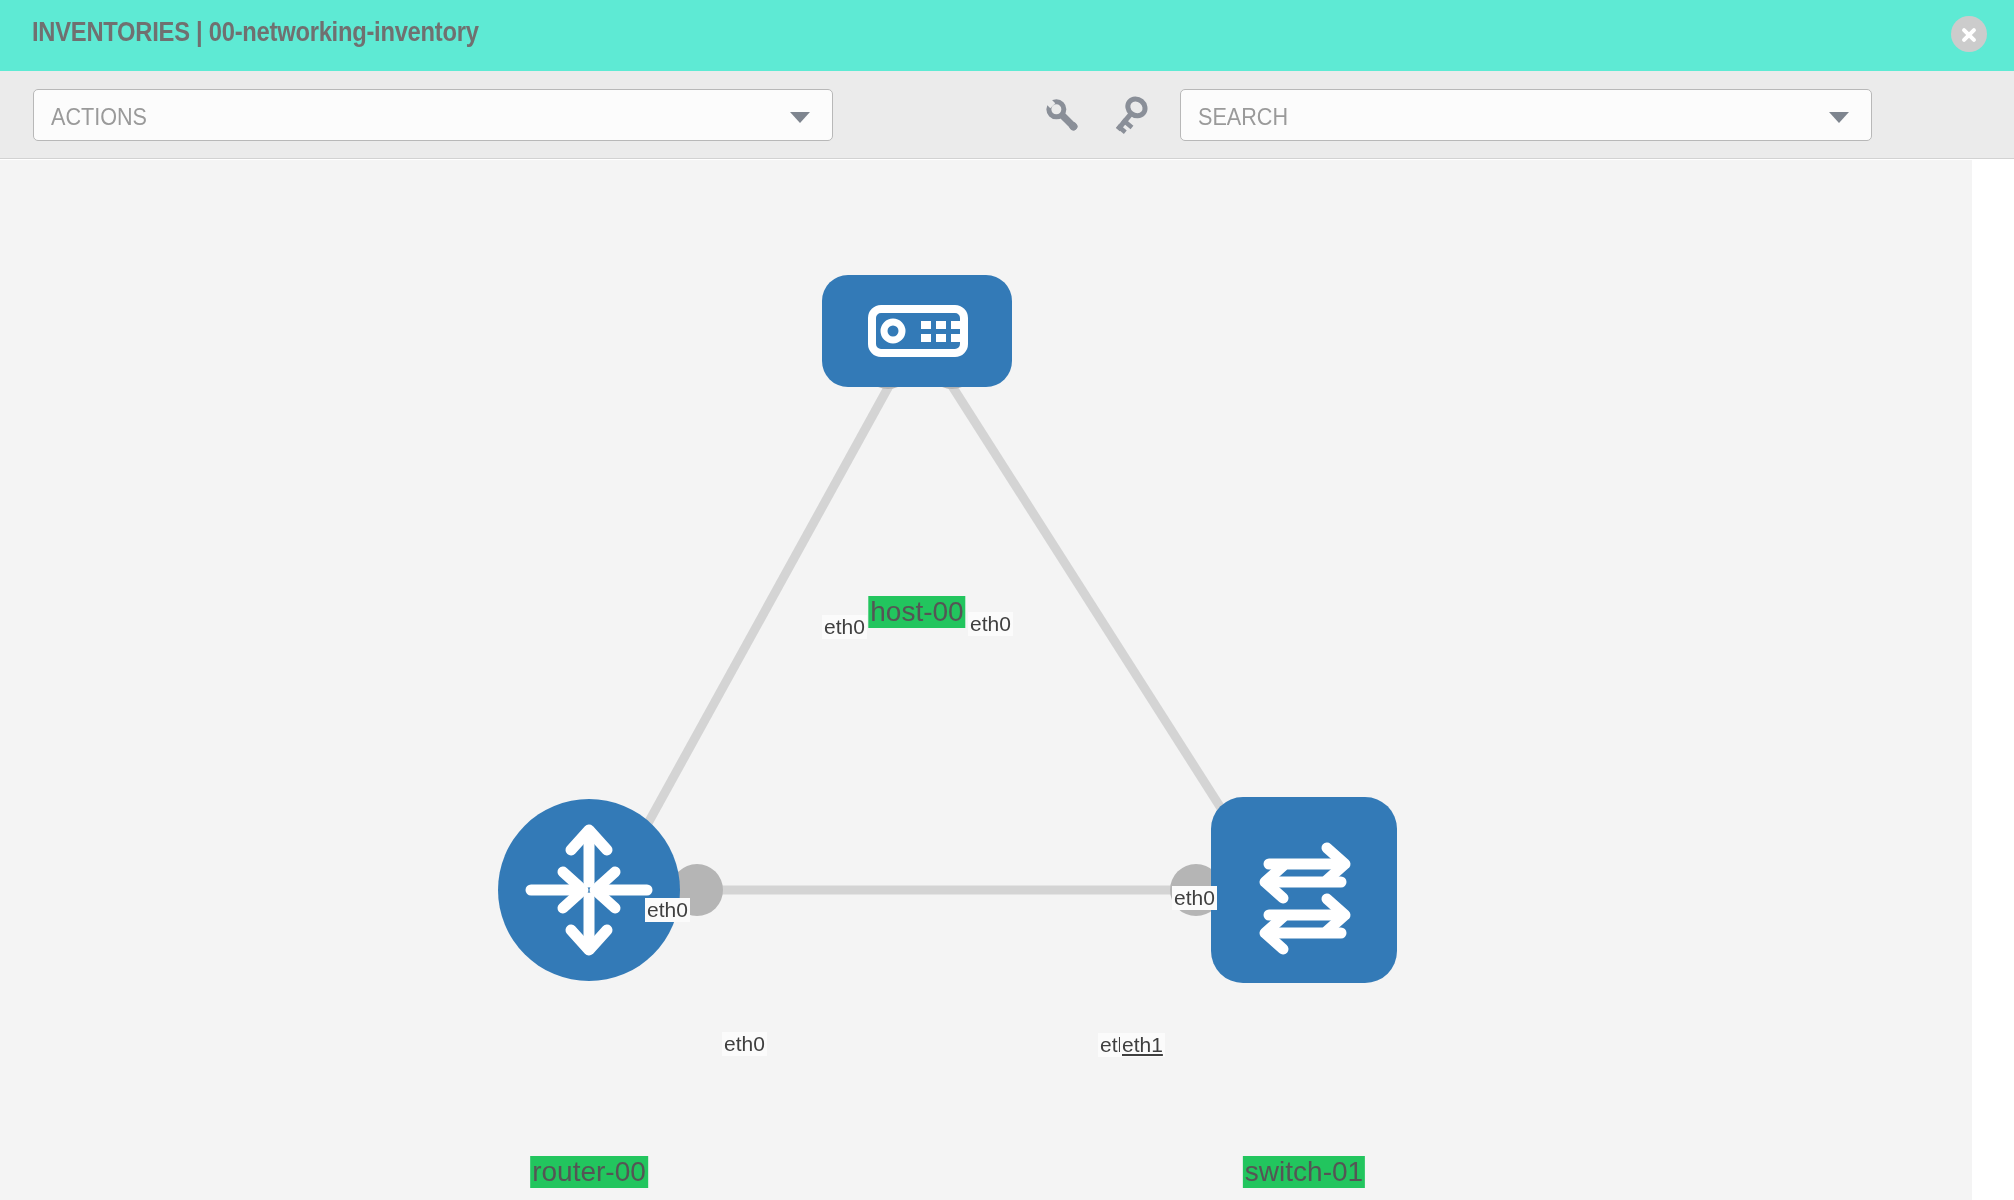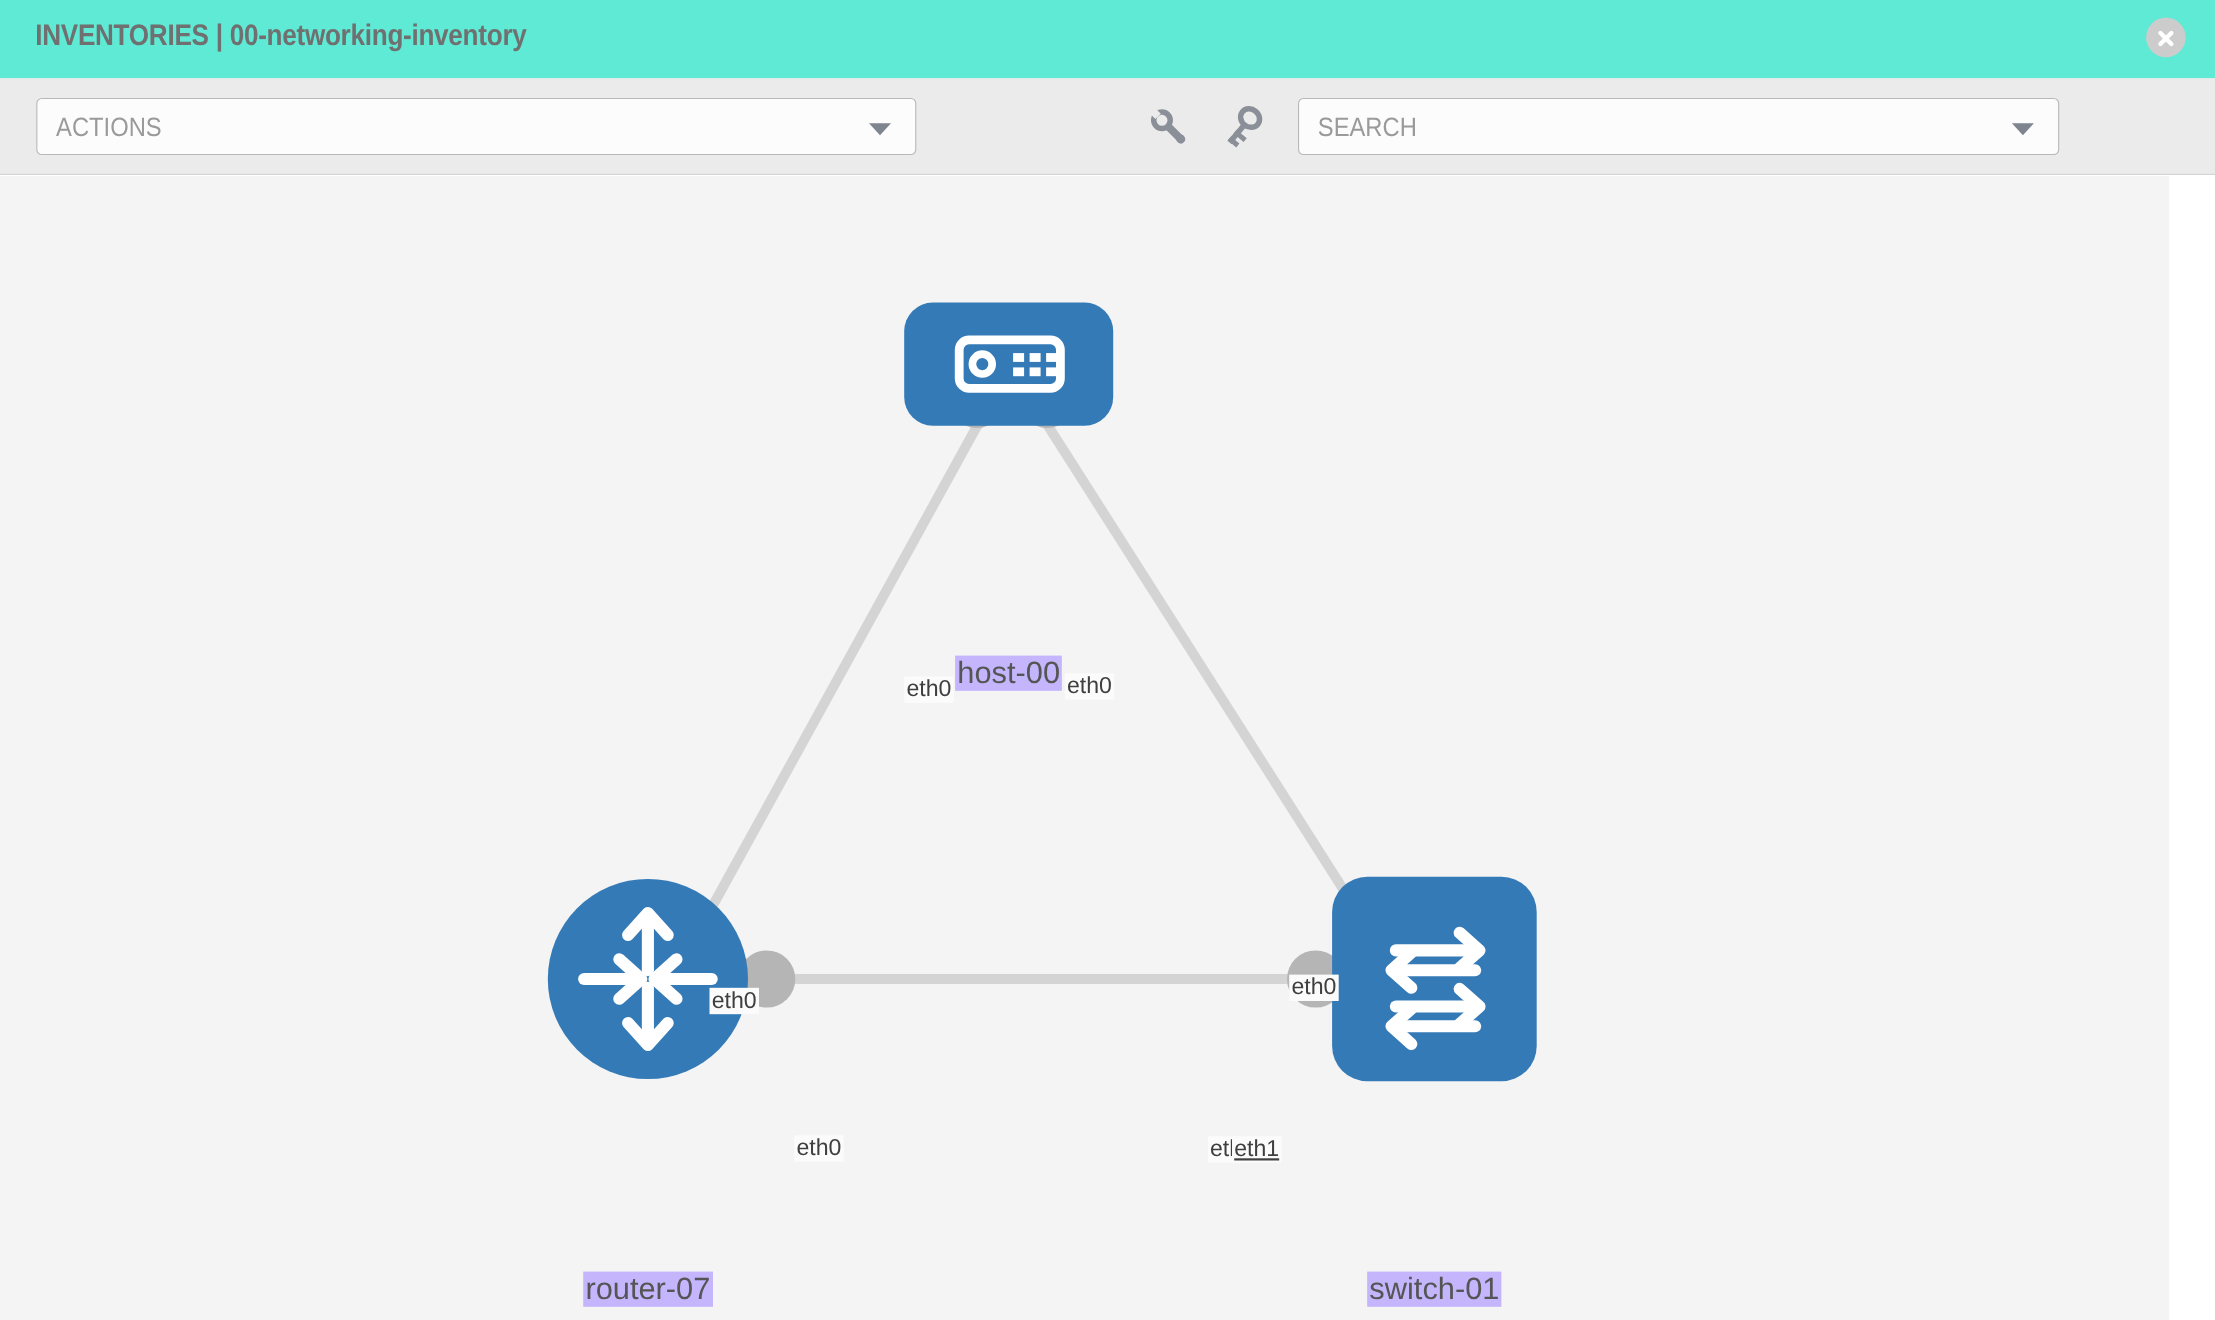--- a/index.html
+++ b/index.html
@@ -94,21 +94,21 @@
     background: #f4f4f4;
     overflow: hidden;
     padding-left: 24px;
   }
   .topology { position: absolute; left: 0; top: 0; width: 2014px; height: 1040px; }
 
   
   .node-label {
     position: absolute;
     font-size: 28px; color: #555555;
-    background: #c4b5fd;
+    background: #22c55e;
     padding: 0 2px;
     white-space: nowrap;
     transform: translateX(-50%);
   }
   .iface-label {
     position: absolute;
     font-size: 21px; color: #3f3f3f;
     background: #fbfbfb;
     padding: 0 2px;
     white-space: nowrap;
@@ -225,17 +225,17 @@
 
     <span class="iface-label" style="left:822px; top:455px;">eth0</span>
     <span class="iface-label" style="left:968px; top:452px;">eth0</span>
     <span class="iface-label" style="left:645px; top:738px;">eth0</span>
     <span class="iface-label" style="left:1172px; top:726px;">eth0</span>
     <span class="iface-label" style="left:722px; top:872px;">eth0</span>
     <span class="iface-label" style="left:1098px; top:873px;">eth</span>
     <span class="iface-label" style="left:1120px; top:873px;text-decoration:underline;">eth1</span>
 
     <span class="node-label" style="left:917px; top:436px;">host-00</span>
-    <span class="node-label" style="left:589px; top:996px;">router-07</span>
+    <span class="node-label" style="left:589px; top:996px;">router-00</span>
     <span class="node-label" style="left:1304px; top:996px;">switch-01</span>
 
   </div>
 </div>
 
 </body></html>

